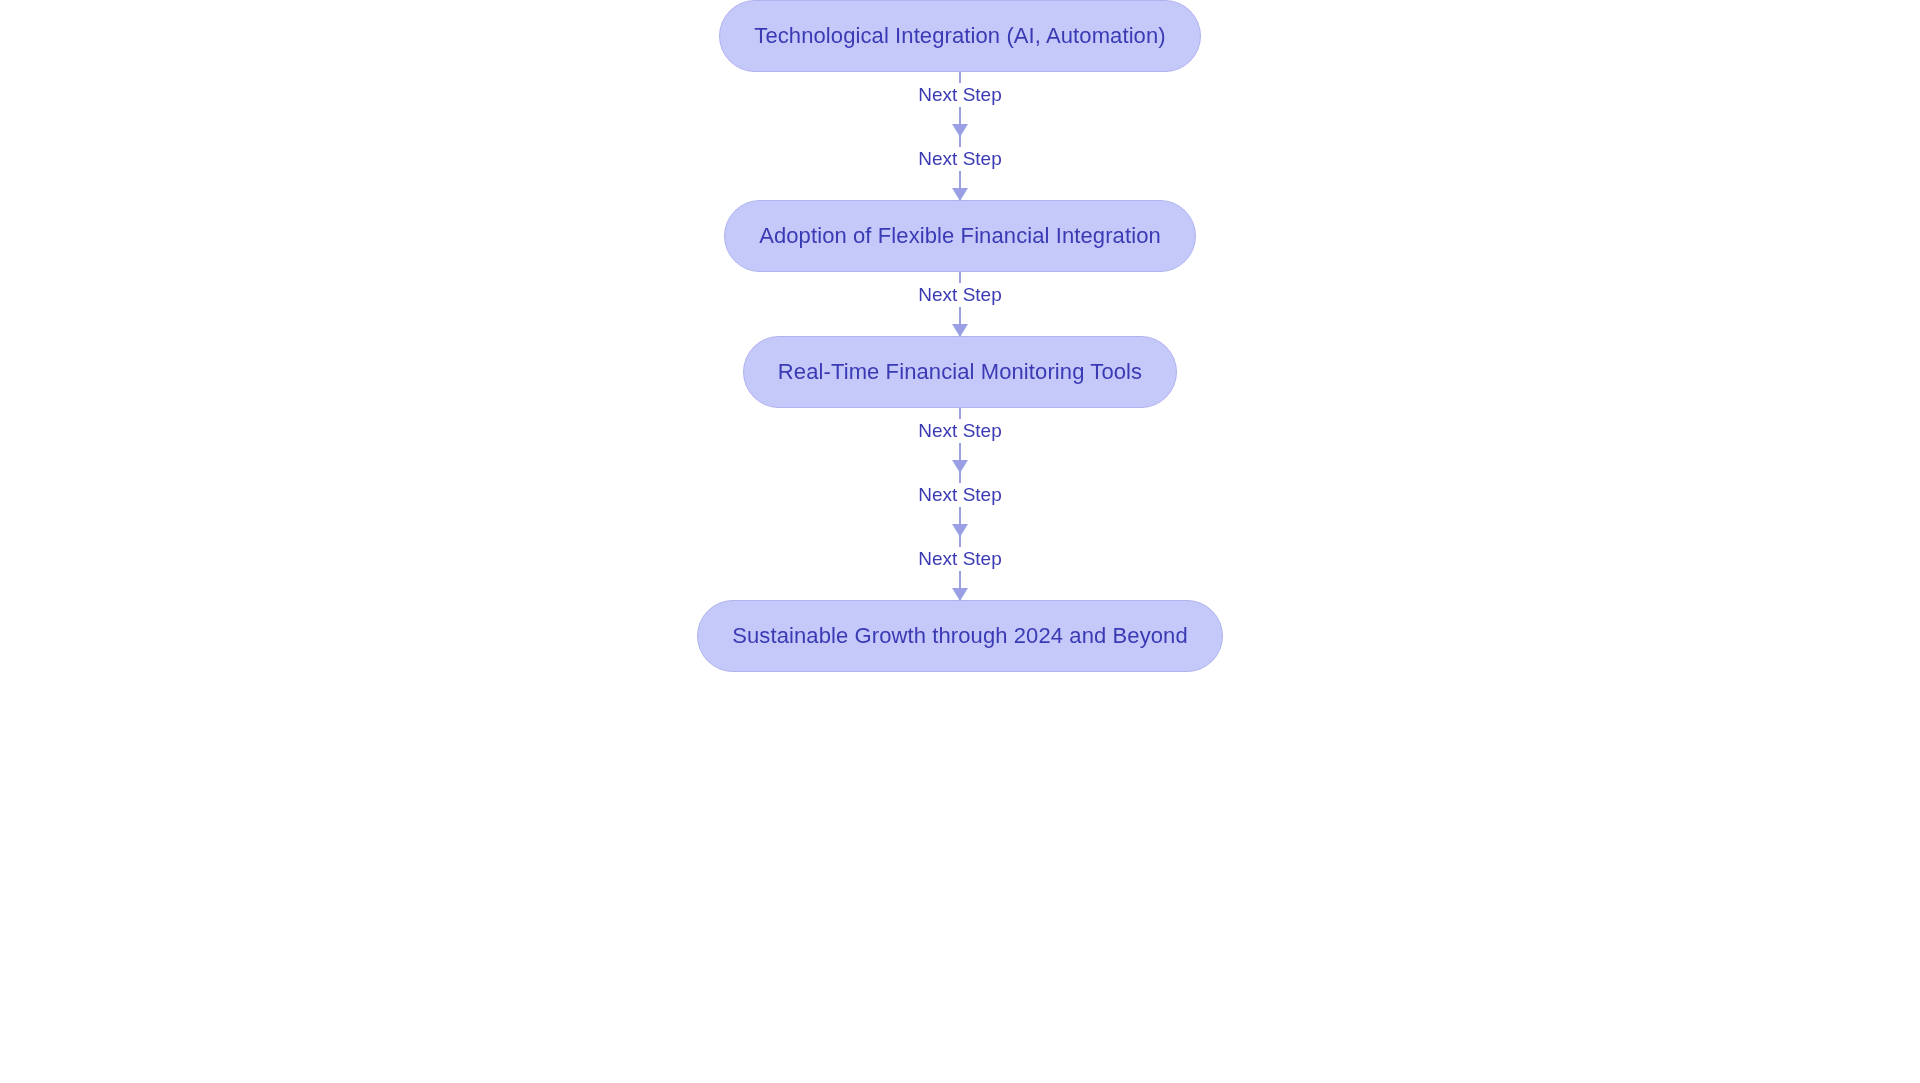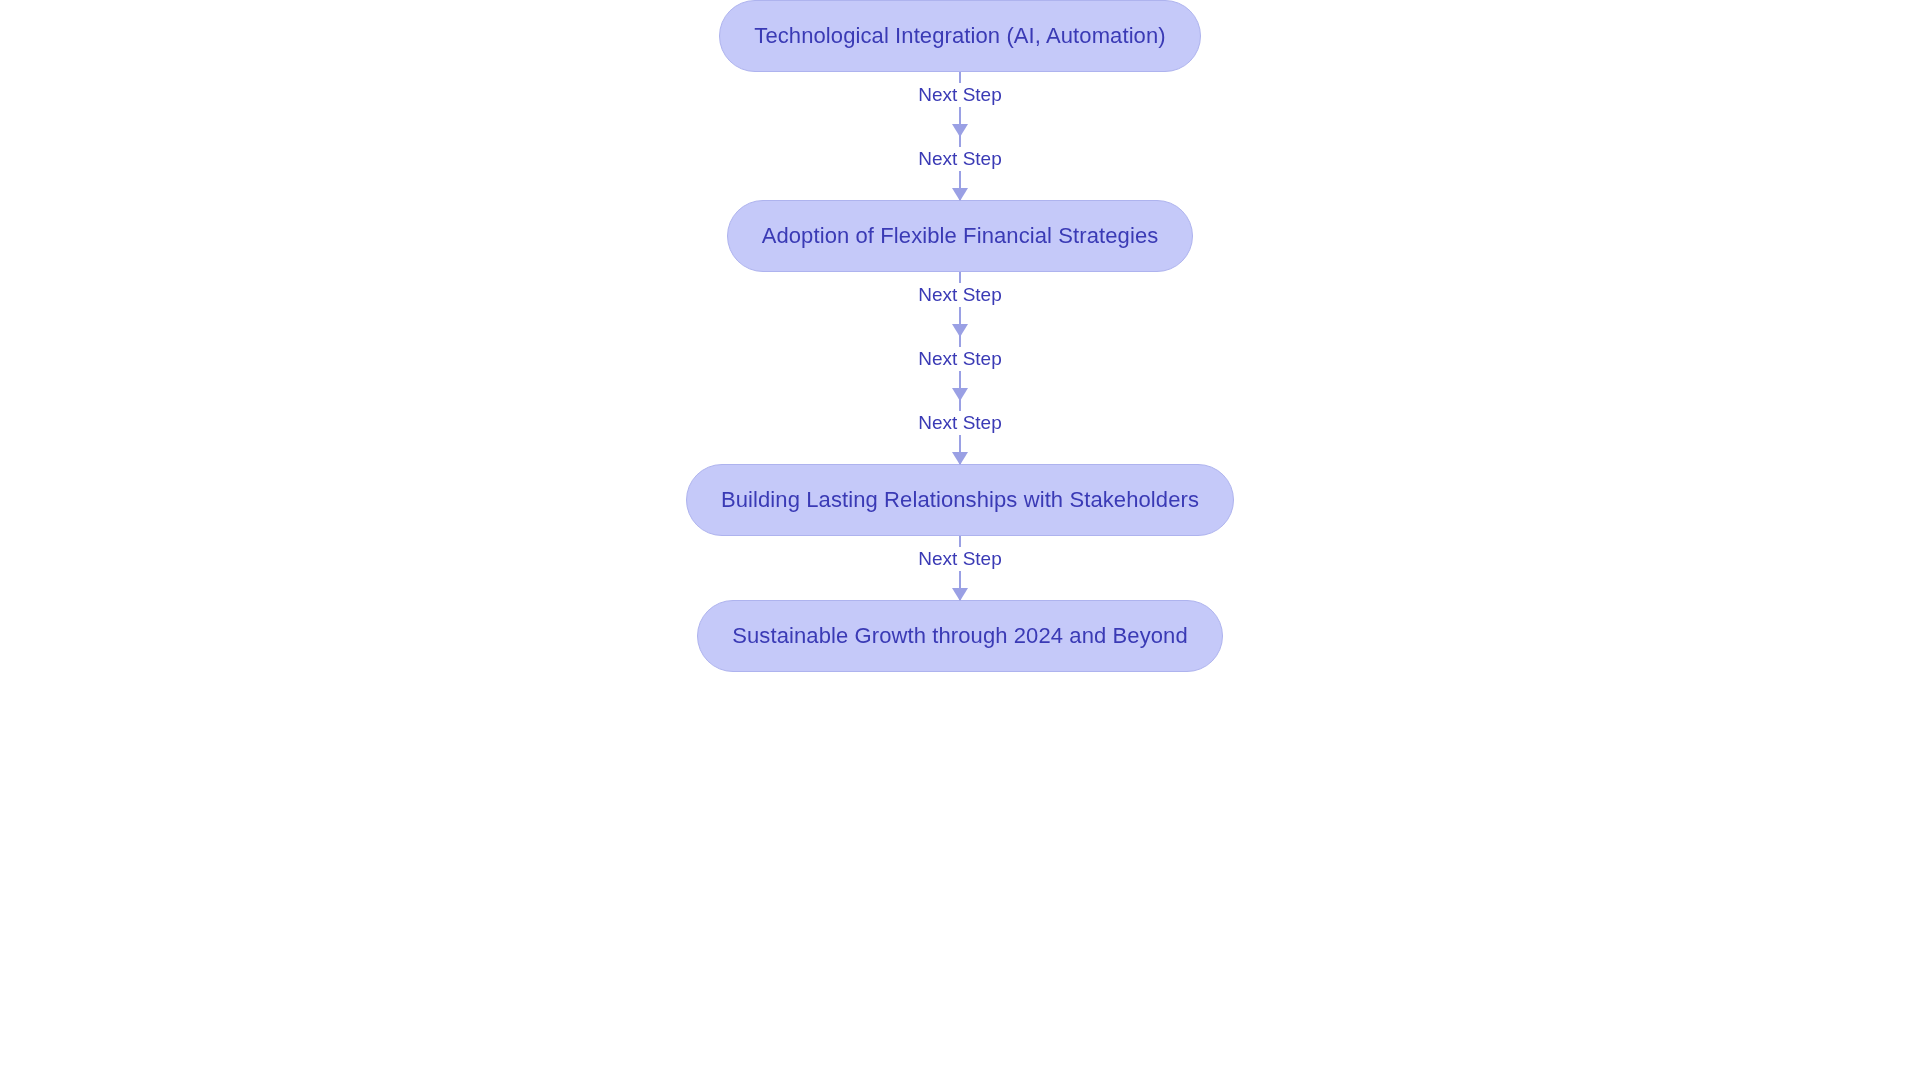--- a/index.html
+++ b/index.html
@@ -100,21 +100,31 @@
   </div>
 
 
   <div class="edge">
     <div class="edge-line"></div>
     <div class="edge-arrow"></div>
     <span class="edge-label">Next Step</span>
   </div>
 
   <div class="node">
-    <span>Adoption of Flexible Financial Strategies</span>
+    <span>Adoption of Flexible Financial Integration</span>
+  </div>
+
+  <div class="edge">
+    <div class="edge-line"></div>
+    <div class="edge-arrow"></div>
+    <span class="edge-label">Next Step</span>
+  </div>
+
+  <div class="node">
+    <span>Real-Time Financial Monitoring Tools</span>
   </div>
 
   <div class="edge">
     <div class="edge-line"></div>
     <div class="edge-arrow"></div>
     <span class="edge-label">Next Step</span>
   </div>
 
 
   <div class="edge">
@@ -124,26 +134,16 @@
   </div>
 
 
   <div class="edge">
     <div class="edge-line"></div>
     <div class="edge-arrow"></div>
     <span class="edge-label">Next Step</span>
   </div>
 
   <div class="node">
-    <span>Building Lasting Relationships with Stakeholders</span>
-  </div>
-
-  <div class="edge">
-    <div class="edge-line"></div>
-    <div class="edge-arrow"></div>
-    <span class="edge-label">Next Step</span>
-  </div>
-
-  <div class="node">
     <span>Sustainable Growth through 2024 and Beyond</span>
   </div>
 
 </div>
 
 </body></html>

